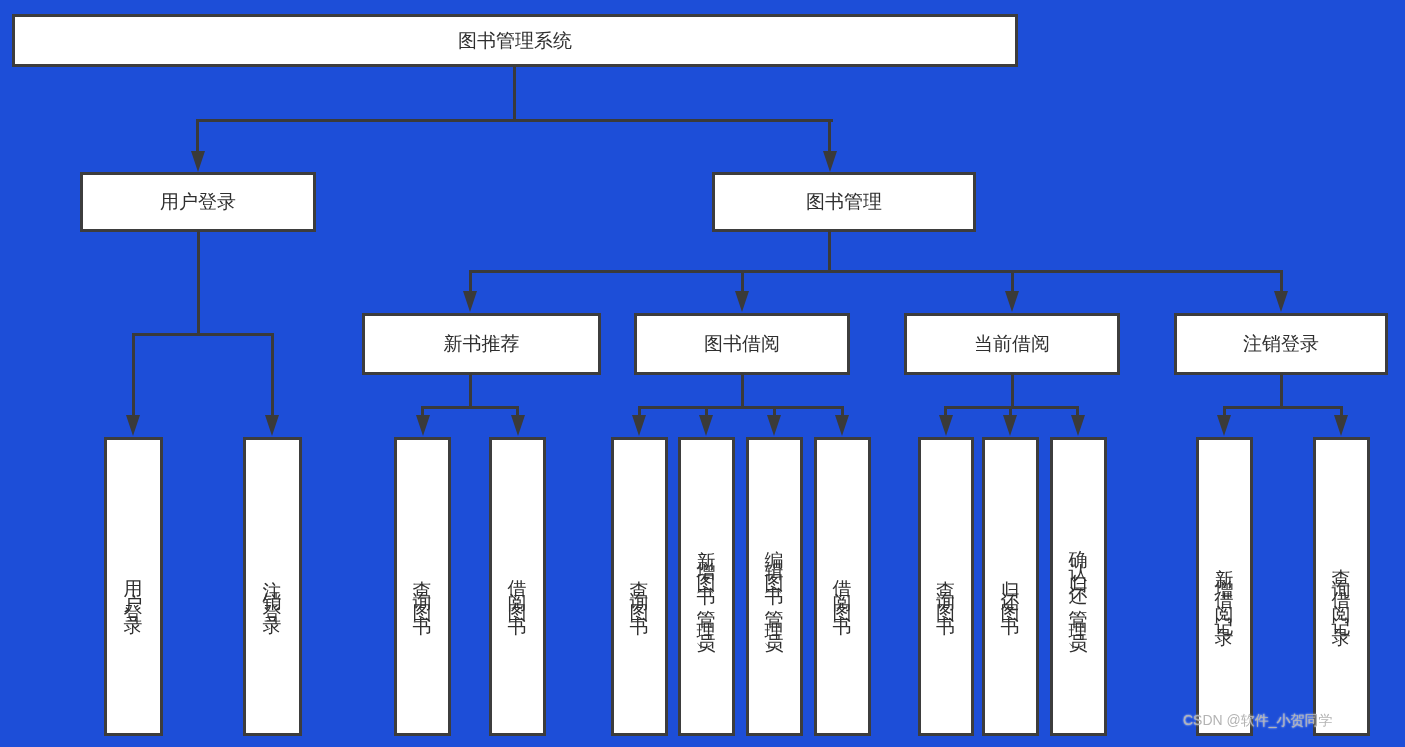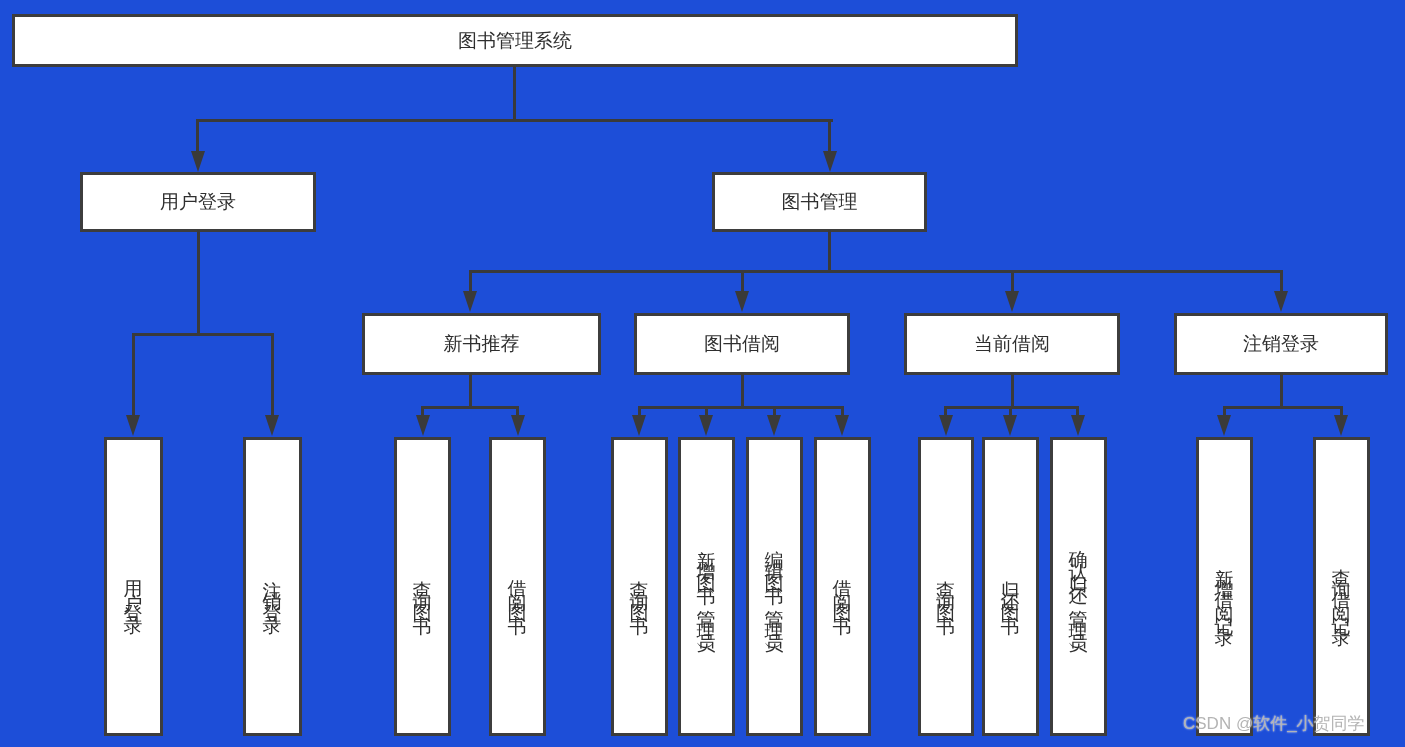--- a/index.html
+++ b/index.html
@@ -18,39 +18,39 @@
     letter-spacing:12px; line-height:1; padding-top:4px;
   }
   .hline, .vline { position:absolute; background:#3a3a3a; }
   .arrow {
     position:absolute; width:0; height:0;
     border-left:7px solid transparent; border-right:7px solid transparent;
     border-top:21px solid #3a3a3a;
   }
   .watermark {
     position:absolute; left:1183px; top:712px; color:#b4b4b4;
-    font-size:17px; white-space:nowrap; text-shadow:0 0 2px #ffffff; z-index:5;
+    font-size:14px; white-space:nowrap; text-shadow:0 0 2px #ffffff; z-index:5;
   }
 </style>
 </head>
 <body>
 
 <div class="canvas">
 
   <div class="node" style="left:12px;top:14px;width:1006px;height:53px">图书管理系统</div>
 
   <div class="vline" style="left:513px;top:66px;width:3px;height:55px"></div>
   <div class="hline" style="left:197px;top:119px;width:636px;height:3px"></div>
   <div class="vline" style="left:196px;top:119px;width:3px;height:36px"></div>
   <div class="arrow" style="left:191px;top:151px"></div>
   <div class="vline" style="left:828px;top:119px;width:3px;height:36px"></div>
   <div class="arrow" style="left:823px;top:151px"></div>
 
   <div class="node" style="left:80px;top:172px;width:236px;height:60px">用户登录</div>
-  <div class="node" style="left:712px;top:172px;width:215px;height:60px">图书管理</div>
+  <div class="node" style="left:712px;top:172px;width:264px;height:60px">图书管理</div>
 
   <div class="vline" style="left:197px;top:230px;width:3px;height:106px"></div>
   <div class="hline" style="left:132px;top:333px;width:142px;height:3px"></div>
   <div class="vline" style="left:132px;top:333px;width:3px;height:84px"></div>
   <div class="arrow" style="left:126px;top:415px"></div>
   <div class="vline" style="left:271px;top:333px;width:3px;height:84px"></div>
   <div class="arrow" style="left:265px;top:415px"></div>
 
   <div class="vline" style="left:828px;top:230px;width:3px;height:43px"></div>
   <div class="hline" style="left:469px;top:270px;width:814px;height:3px"></div>

